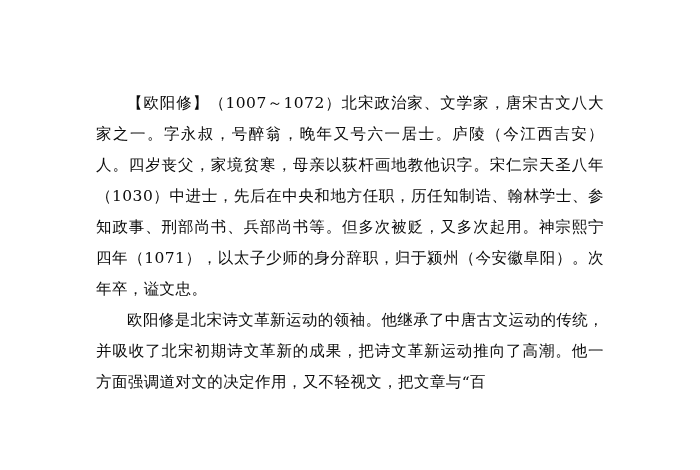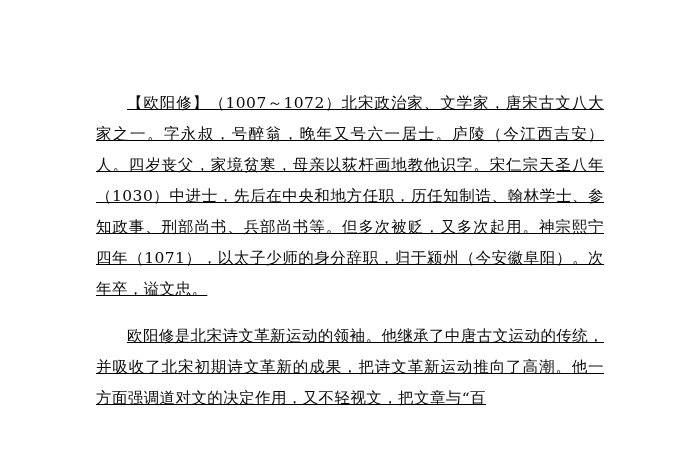--- a/index.html
+++ b/index.html
@@ -19,36 +19,35 @@
     height: 470px;
     background: #ffffff;
     box-sizing: border-box;
   }
   #doc-body {
     position: absolute;
     left: 96px;
     top: 88px;
     width: 508px;
     box-sizing: border-box;
-    text-decoration: underline;
   }
   .para {
     margin: 0;
     font-size: 15.5px;
     line-height: 31px;
     color: #0a0a0a;
     text-align: justify;
     text-justify: inter-ideograph;
     text-indent: 2em;
     letter-spacing: 0.4px;
     font-family: "DejaVu Serif", "Liberation Serif", serif;
     word-break: break-all;
   }
   .para + .para {
-    margin-top: 16px;
+    margin-top: 0;
   }
 </style>
 </head>
 <body>
 
 <div id="page">
   <div id="doc-body">
     <p class="para">【欧阳修】（1007～1072）北宋政治家、文学家，唐宋古文八大家之一。字永叔，号醉翁，晚年又号六一居士。庐陵（今江西吉安）人。四岁丧父，家境贫寒，母亲以荻杆画地教他识字。宋仁宗天圣八年（1030）中进士，先后在中央和地方任职，历任知制诰、翰林学士、参知政事、刑部尚书、兵部尚书等。但多次被贬，又多次起用。神宗熙宁四年（1071），以太子少师的身分辞职，归于颍州（今安徽阜阳）。次年卒，谥文忠。</p>
     <p class="para">欧阳修是北宋诗文革新运动的领袖。他继承了中唐古文运动的传统，并吸收了北宋初期诗文革新的成果，把诗文革新运动推向了高潮。他一方面强调道对文的决定作用，又不轻视文，把文章与“百</p>
   </div>

